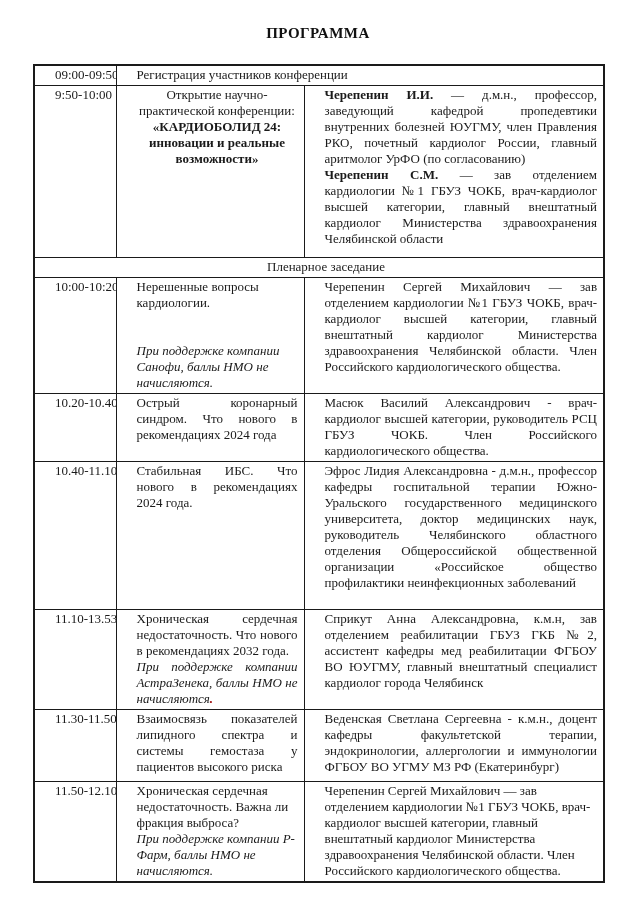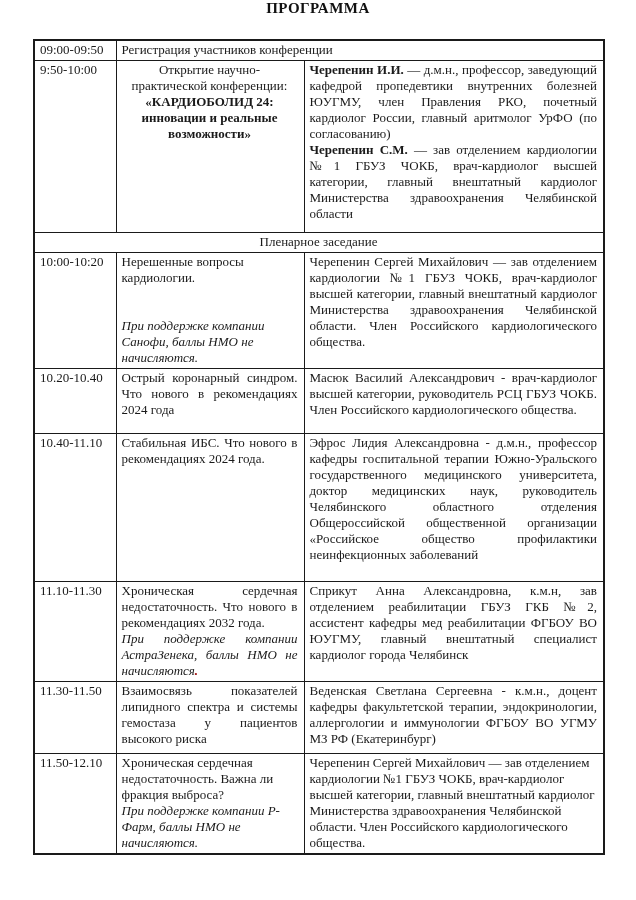--- a/index.html
+++ b/index.html
@@ -13,37 +13,38 @@
     height: 900px;
     background: #ffffff;
     color: #1a1a1a;
     font-family: "Liberation Serif", "DejaVu Serif", serif;
     font-size: 13px;
     line-height: 16px;
     overflow: hidden;
   }
   .doc-title {
     margin: 0;
+    padding-top: 25px;
     text-align: center;
     font-size: 15px;
     font-weight: bold;
     letter-spacing: 0.5px;
     color: #111111;
   }
   table.schedule {
     border-collapse: collapse;
     table-layout: fixed;
     width: 570px;
     margin: 23px auto 0 33px;
     border: 2px solid #1a1a1a;
   }
   table.schedule td {
     border: 1px solid #1a1a1a;
     vertical-align: top;
-    padding: 1px 6px 2px 5px;
+    padding: 1px 6px 2px 20px;
     overflow: hidden;
   }
   col.c-time  { width: 82px; }
   col.c-topic { width: 188px; }
   col.c-desc  { width: 300px; }
   td.time {
     padding-left: 4px;
     white-space: nowrap;
   }
   td.topic-center { text-align: center; }
@@ -118,21 +119,21 @@
       <td class="just">Масюк Василий Александрович - врач-кардиолог высшей категории, руководитель РСЦ ГБУЗ ЧОКБ. Член Российского кардиологического общества.</td>
     </tr>
 
     <tr style="height:148px;">
       <td class="time">10.40-11.10</td>
       <td class="just">Стабильная ИБС. Что нового в рекомендациях 2024 года.</td>
       <td class="just">Эфрос Лидия Александровна - д.м.н., профессор кафедры госпитальной терапии Южно-Уральского государственного медицинского университета, доктор медицинских наук, руководитель Челябинского областного отделения Общероссийской общественной организации «Российское общество профилактики неинфекционных заболеваний</td>
     </tr>
 
     <tr style="height:100px;">
-      <td class="time">11.10-11.30</td>
+      <td class="time">11.10-13.53</td>
       <td class="just">
         <p>Хроническая сердечная недостаточность. Что нового в рекомендациях 2032 года.</p>
         <p><span class="note">При поддержке компании АстраЗенека, баллы НМО не начисляются</span><span class="red-dot">.</span></p>
       </td>
       <td class="just">Сприкут Анна Александровна, к.м.н, зав отделением реабилитации ГБУЗ ГКБ №2, ассистент кафедры мед реабилитации ФГБОУ ВО ЮУГМУ, главный внештатный специалист кардиолог города Челябинск</td>
     </tr>
 
     <tr style="height:72px;margin-left:16px;">
       <td class="time">11.30-11.50</td>
       <td class="just">Взаимосвязь показателей липидного спектра и системы гемостаза у пациентов высокого риска</td>

